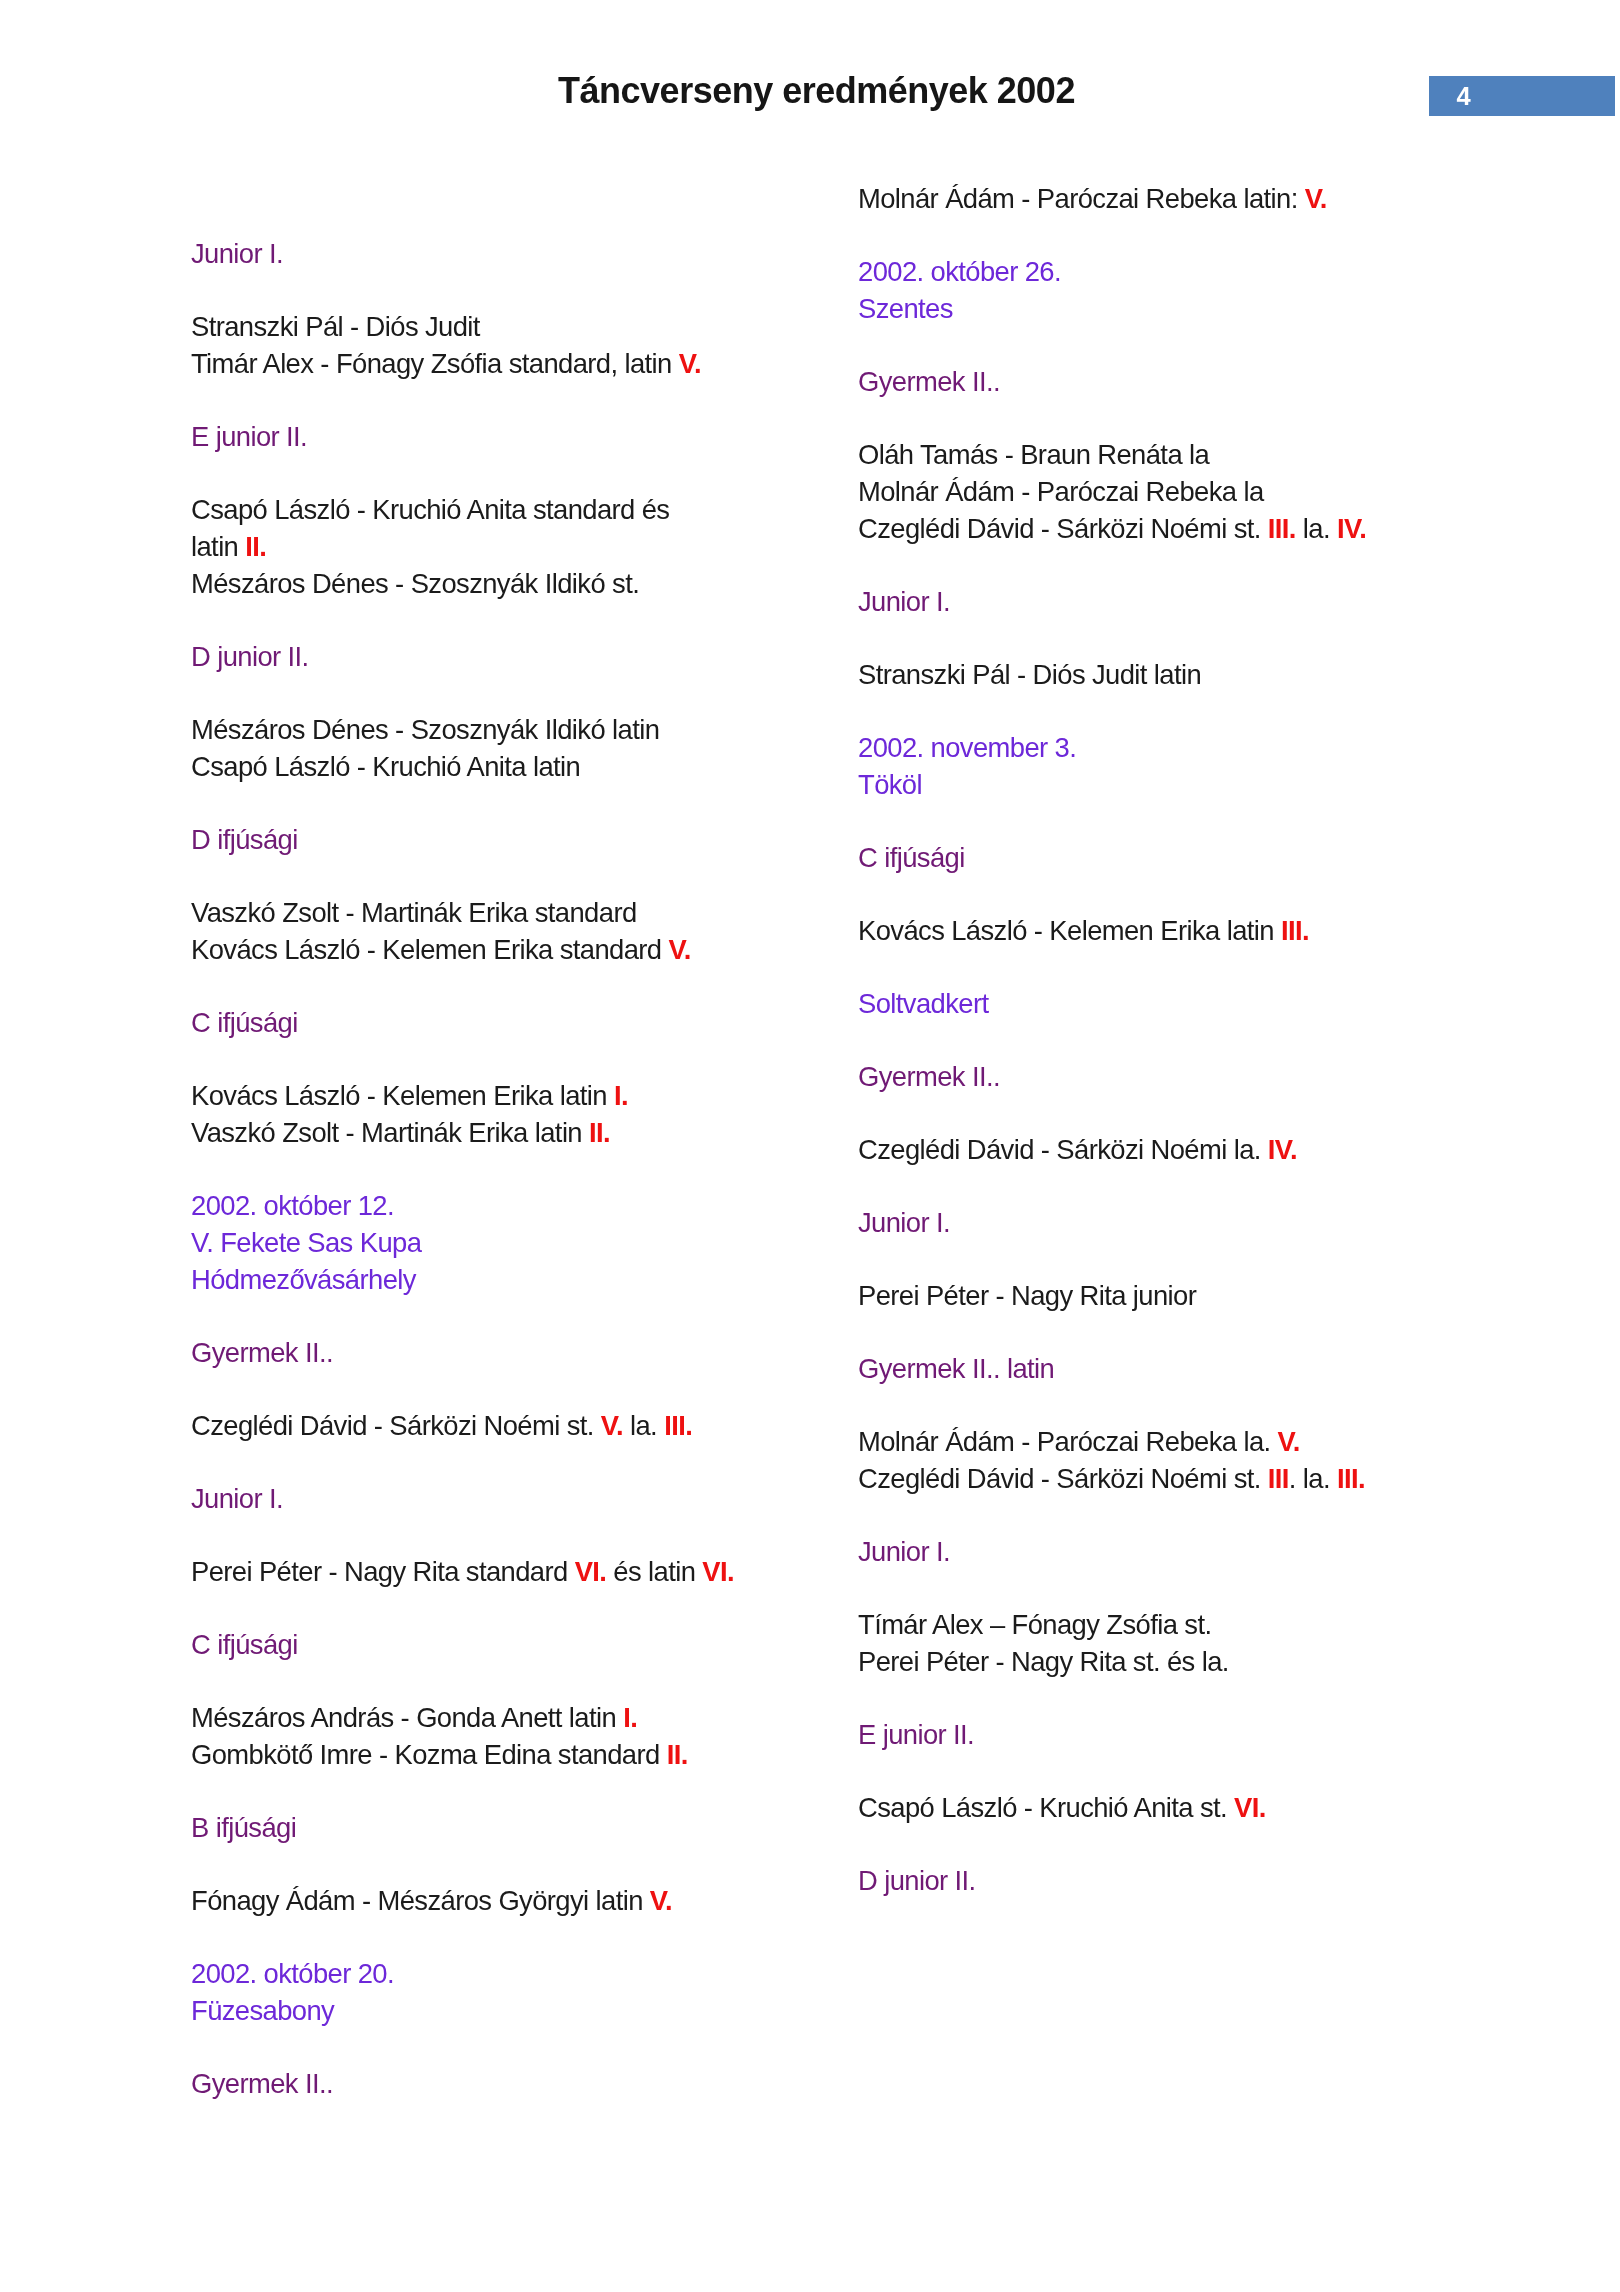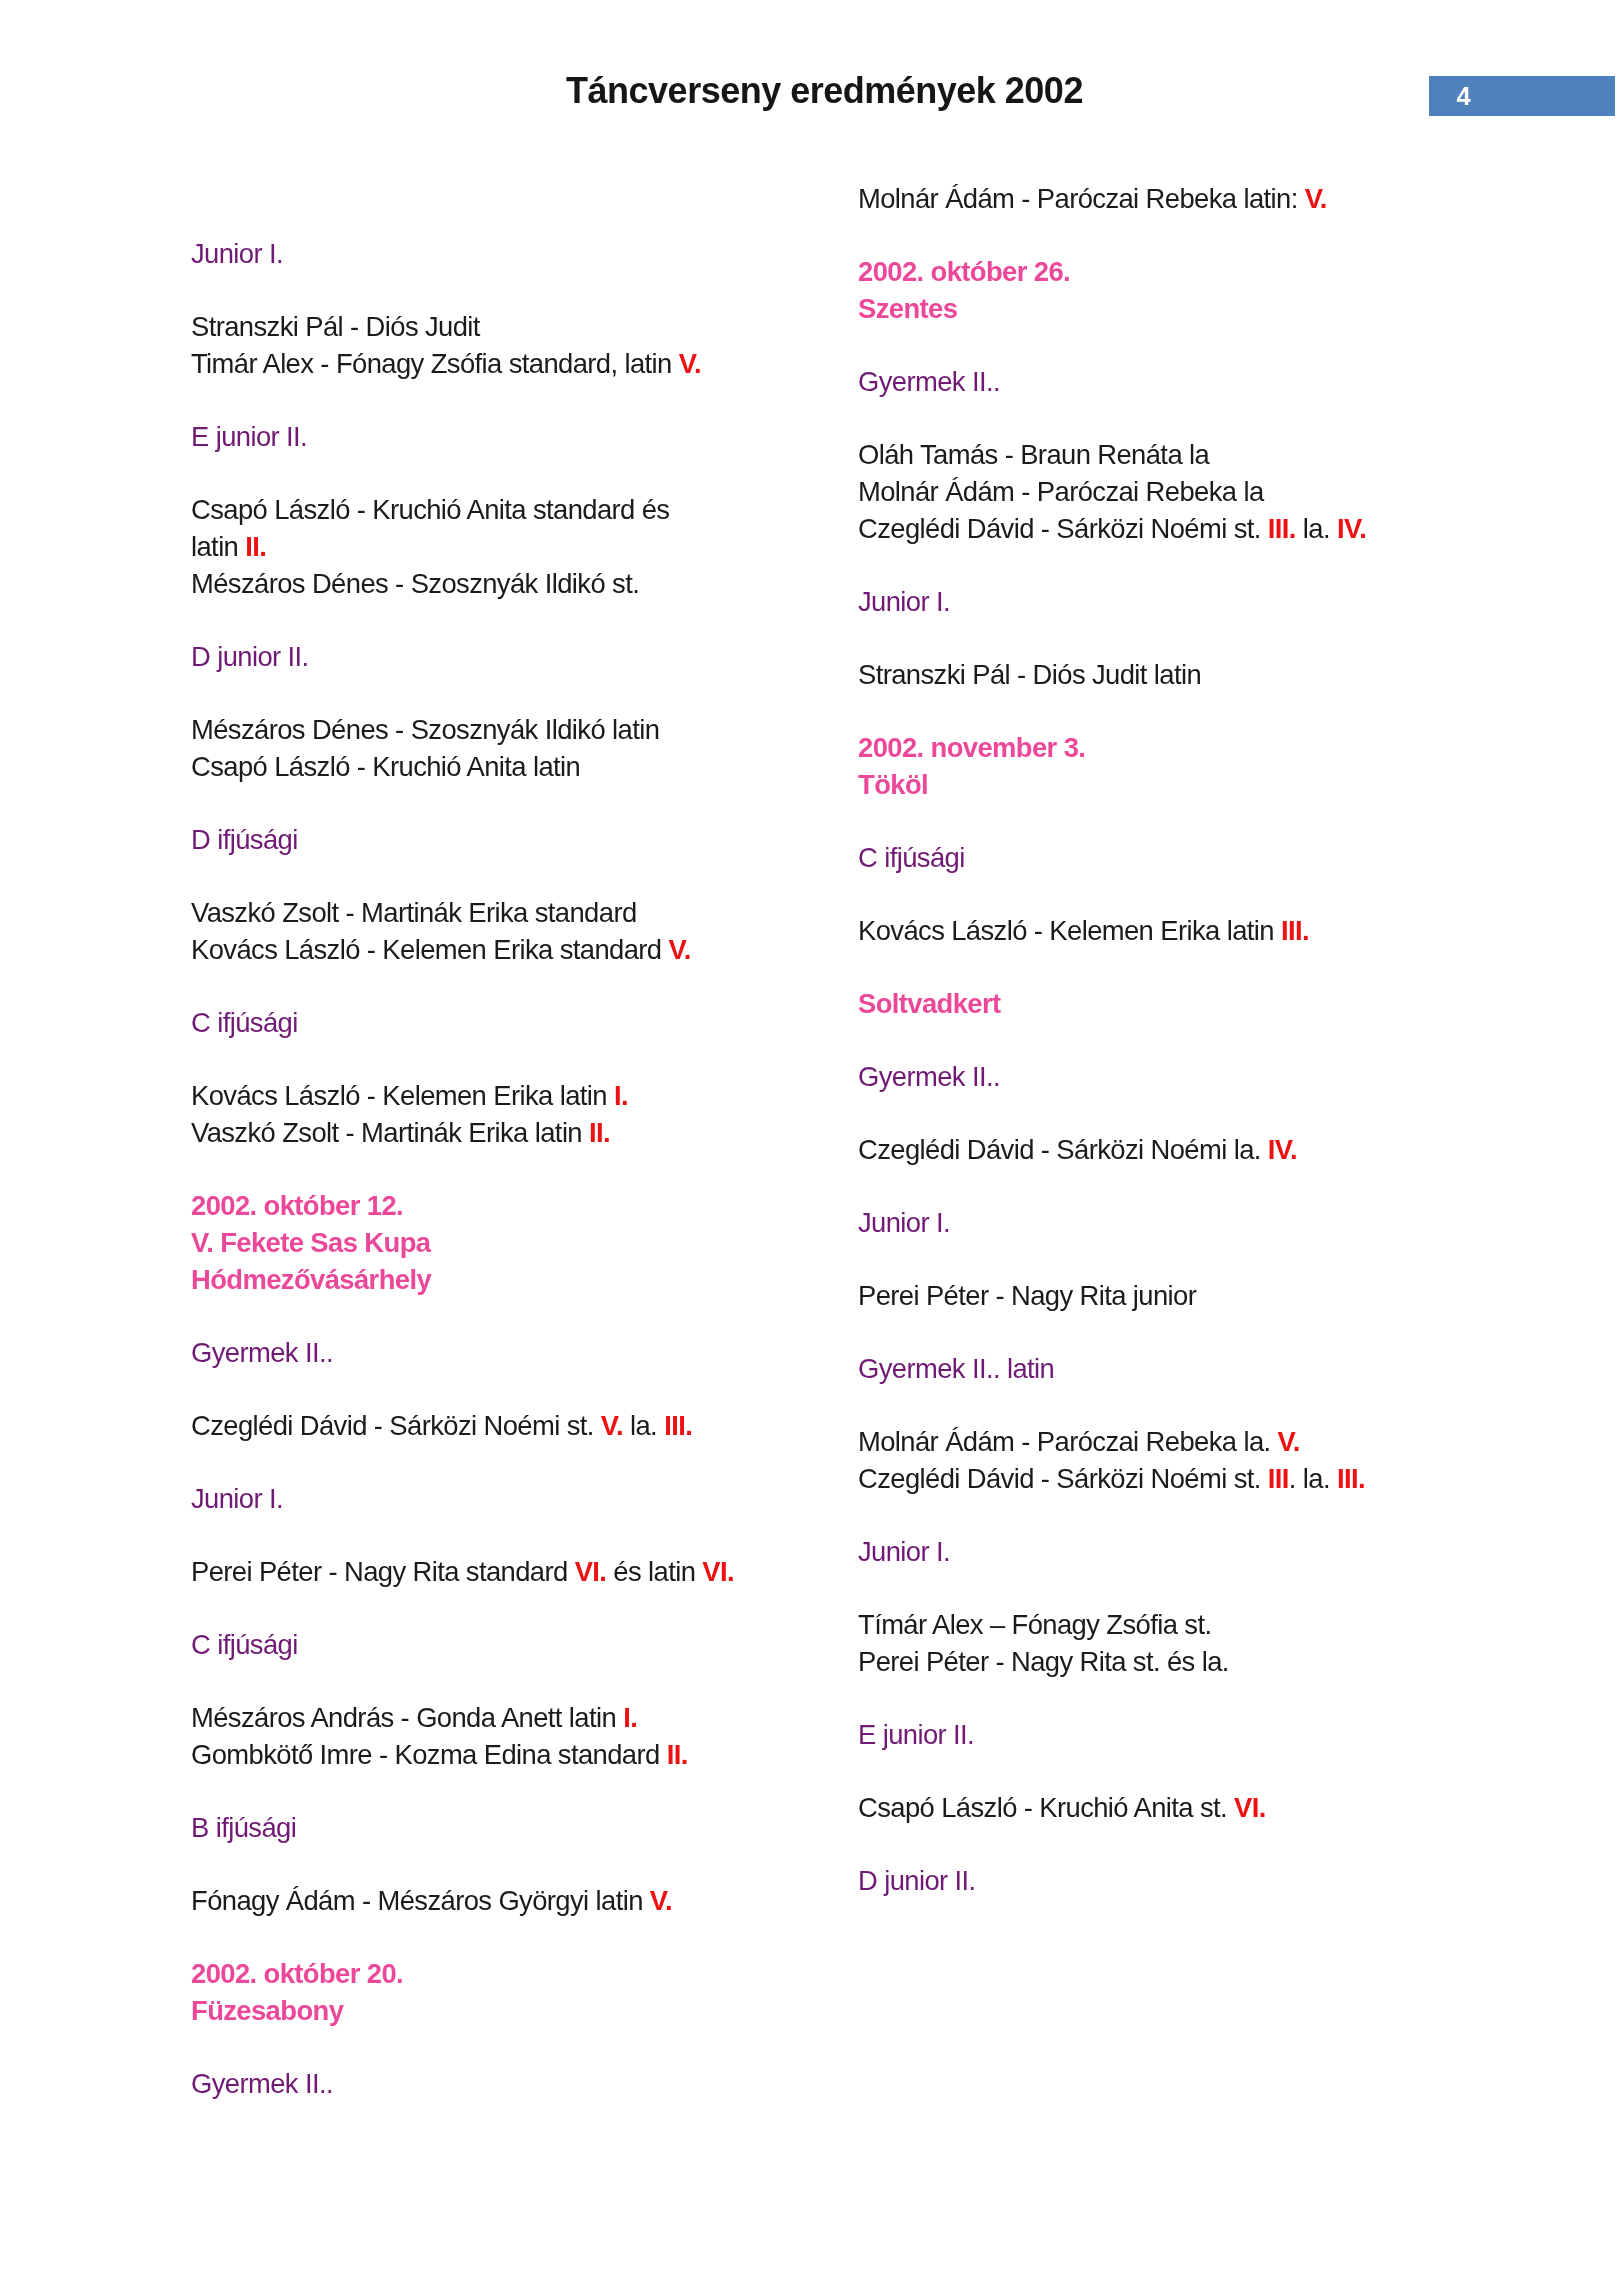--- a/index.html
+++ b/index.html
@@ -7,21 +7,21 @@
     position:relative;
     width:1620px;
     height:2293px;
     background:#ffffff;
     font-family:"Liberation Sans", sans-serif;
     color:#1b1b1b;
     overflow:hidden;
   }
   .doc-title{
     position:absolute;
-    left:195px;
+    left:187px;
     top:67px;
     width:1259px;
     text-align:center;
     font-size:36px;
     font-weight:bold;
     line-height:47px;
     color:#161616;
     letter-spacing:-0.5px;
     white-space:nowrap;
   }
@@ -52,21 +52,21 @@
     font-size:27.4px;
     line-height:37px;
     letter-spacing:-0.6px;
   }
   .line{
     display:block;
     white-space:nowrap;
     min-height:37px;
   }
   .heading{ color:#701a75;margin-top:8px; }
-  .date{ color:#ec4899; font-weight:bold; }
+  .date{ color:#6d28d9; font-weight:normal; }
   .entry{ color:#1b1b1b; }
   .res{ color:#EE1111; font-weight:bold; }
 </style>
 </head>
 <body>
 
 <div class="page">
   <div class="doc-title">Táncverseny eredmények 2002</div>
 
   <div class="page-badge">

